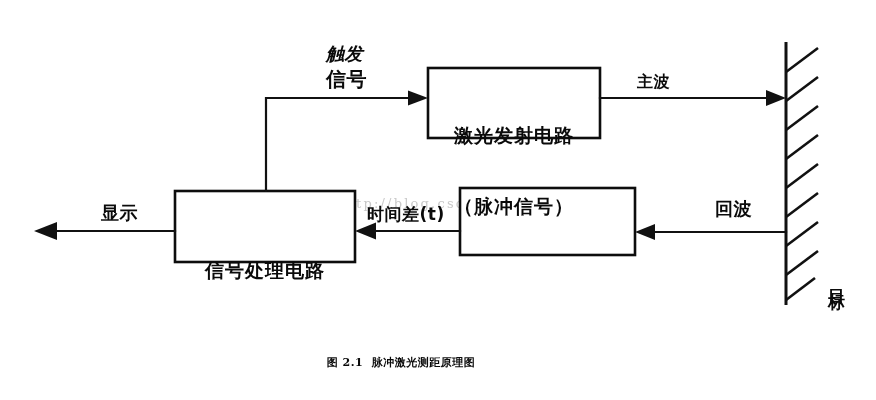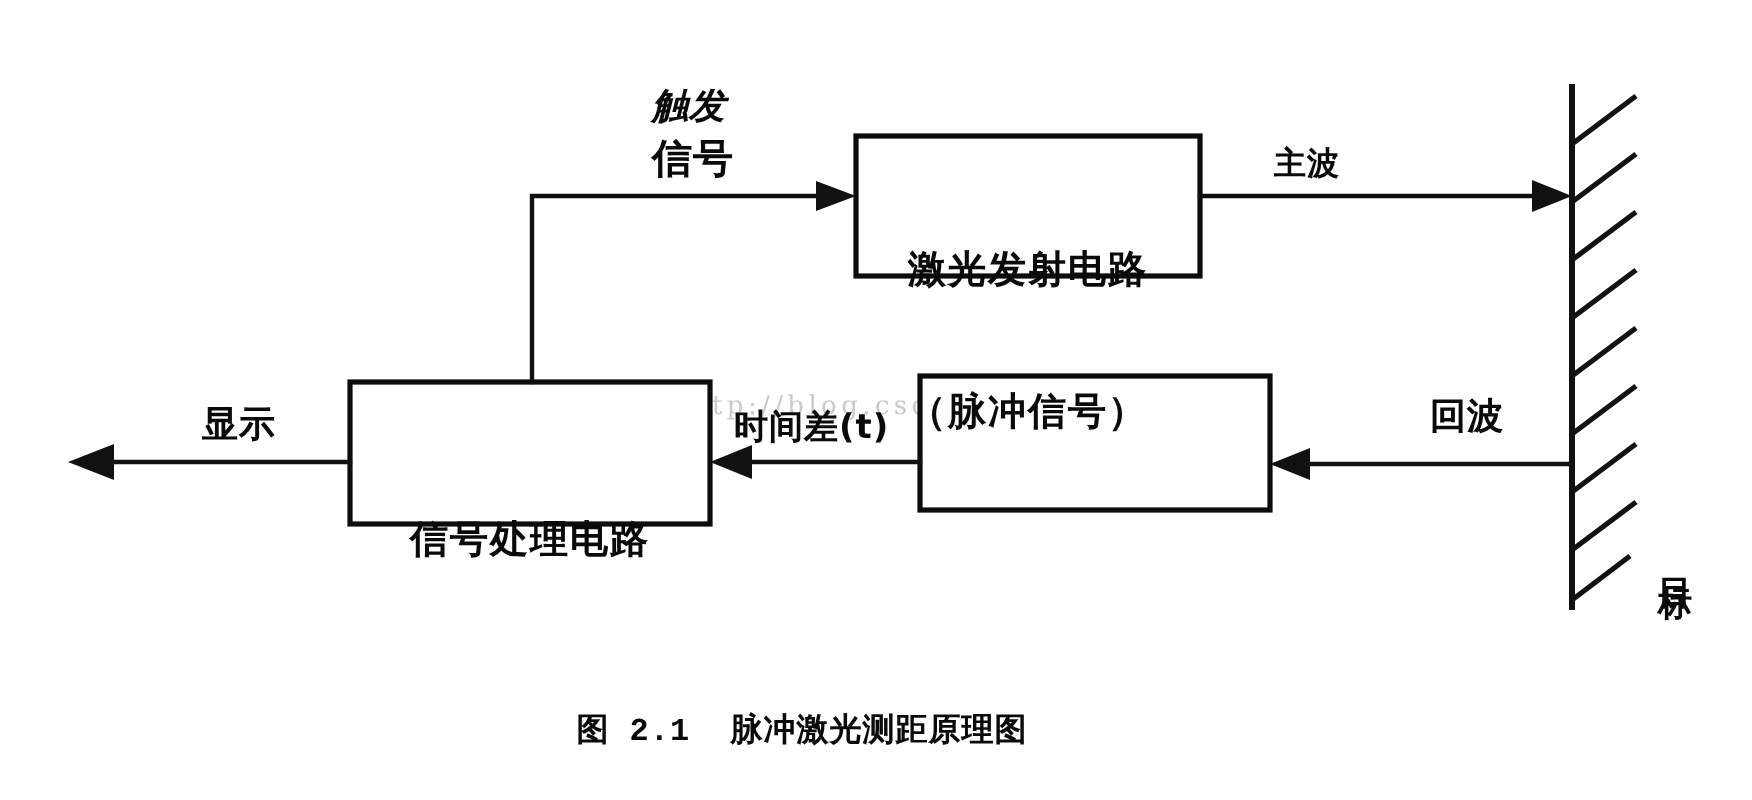--- a/index.html
+++ b/index.html
@@ -159,15 +159,15 @@
   <div class="lbl" style="left:637px; top:73px; font-size:16px;">主波</div>
 
   <div class="lbl" style="left:682px; top:199px; font-size:18px;margin-left:33px;">回波</div>
 
   <div class="lbl" style="left:367px; top:205px; font-size:17px;">时间差(t)</div>
 
   <div class="lbl" style="left:101px; top:203px; font-size:18px;">显示</div>
 
   <div class="vert" style="left:828px; top:275px; font-size:17px;">目标</div>
 
-  <div class="caption" style="left:0; top:355px; width:802px; text-align:center; font-size:16px;font-family:Liberation Mono, monospace;">图 2.1  脉冲激光测距原理图</div>
+  <div class="caption" style="left:0; top:355px; width:802px; text-align:center; font-size:11px;">图 2.1  脉冲激光测距原理图</div>
 
 </div>
 
 </body></html>

